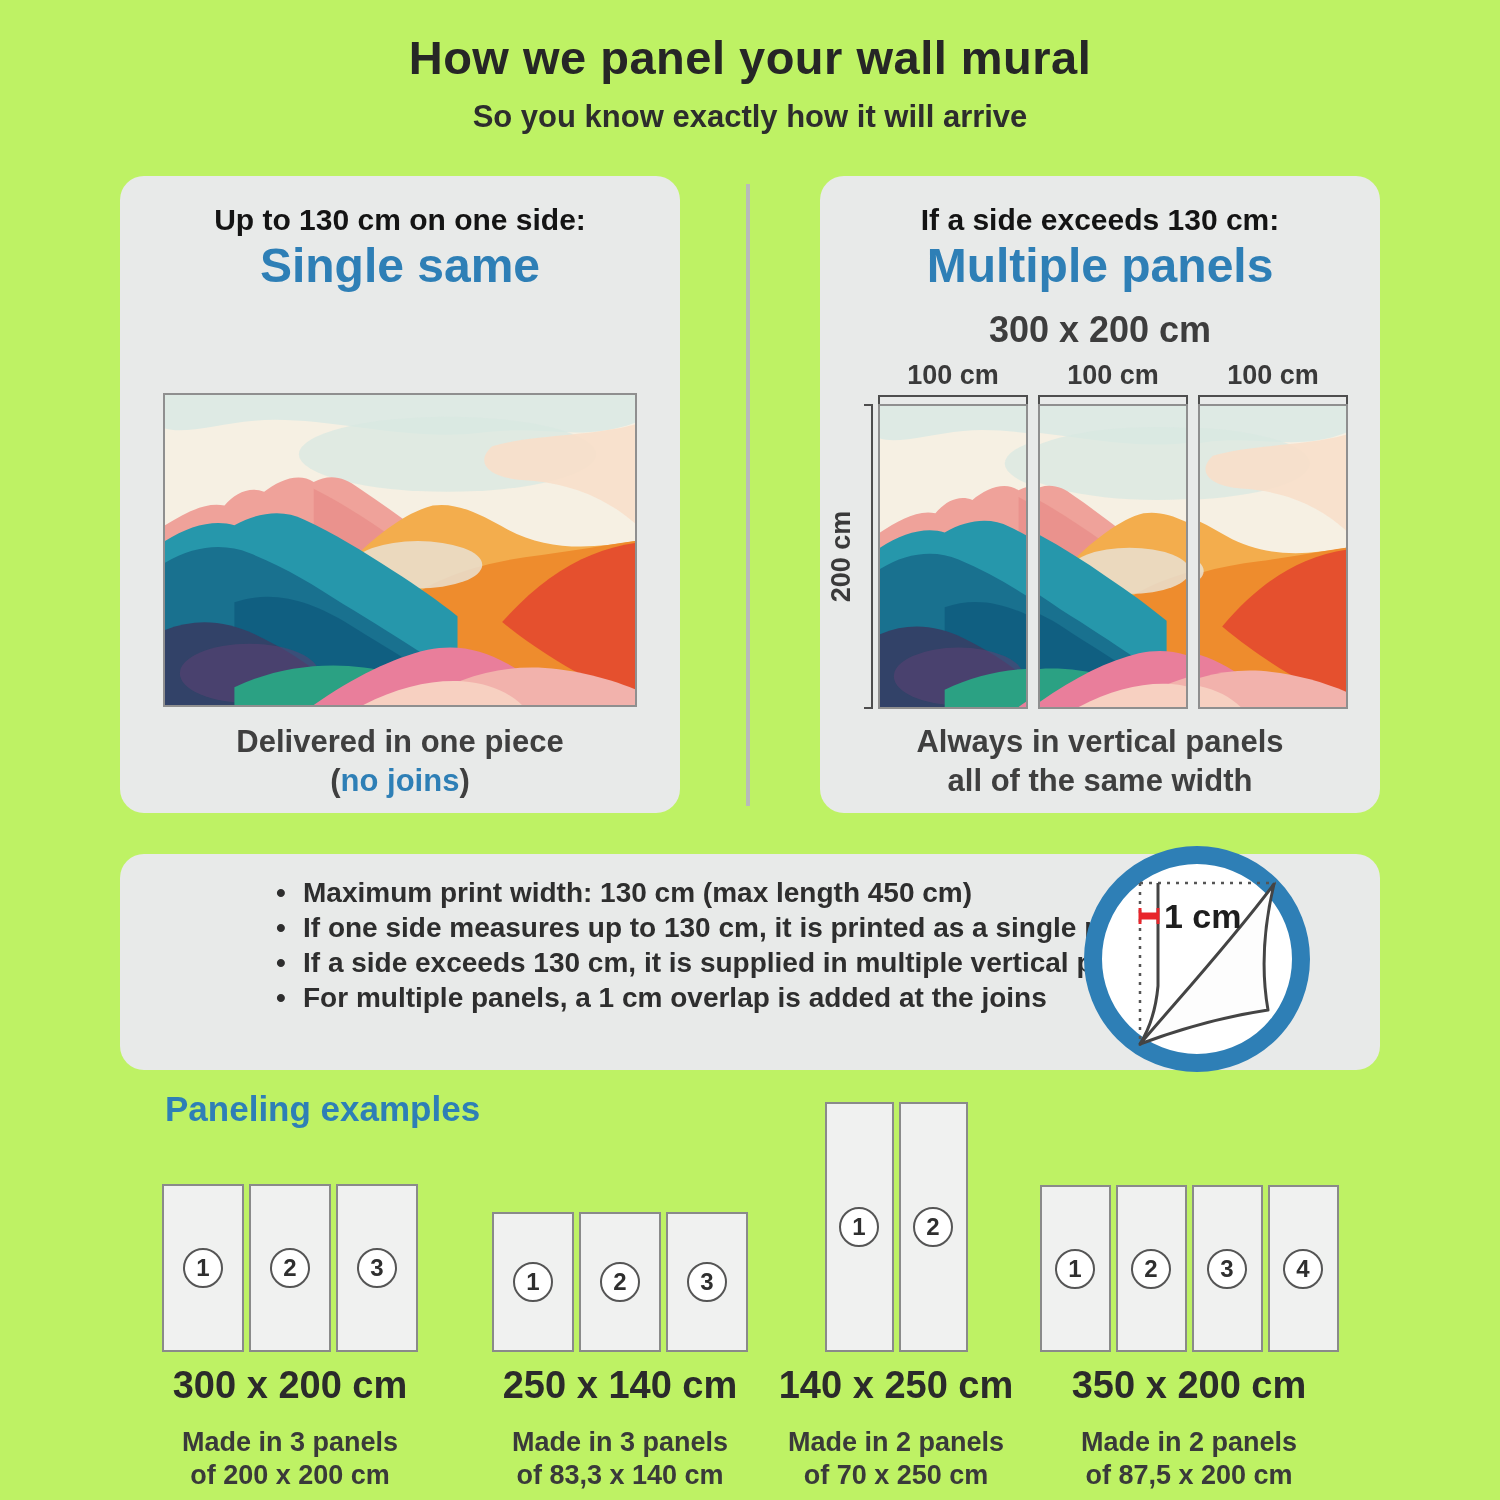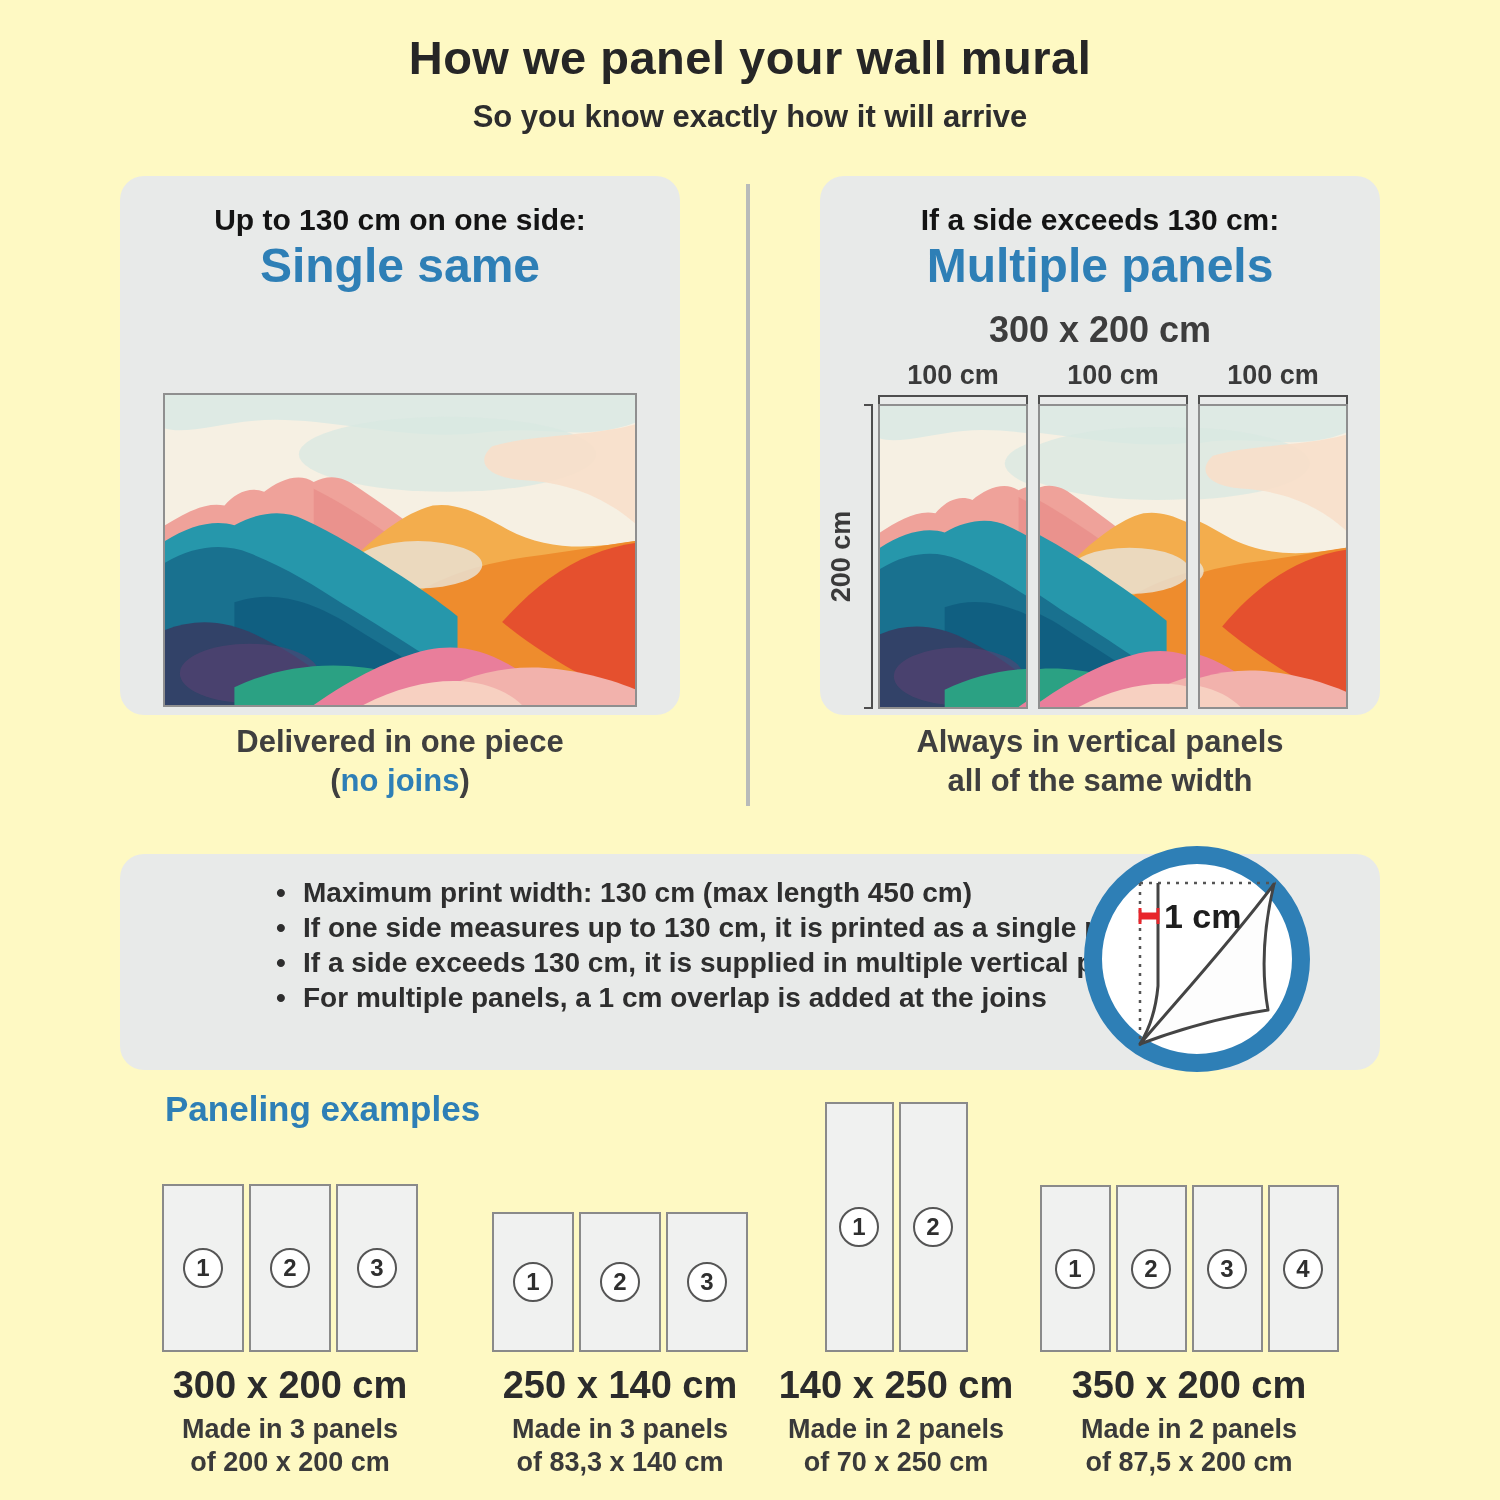--- a/index.html
+++ b/index.html
@@ -1,28 +1,28 @@
 <!DOCTYPE html>
 <html><head>
 <meta charset="utf-8">
 <style>
   html,body{margin:0;padding:0;background:#ffffff;}
   .page{
-    position:relative;width:1500px;height:1500px;background:#fef9c3;overflow:hidden;
+    position:relative;width:1500px;height:1500px;background:#bef264;overflow:hidden;
     font-family:"Liberation Sans",sans-serif;color:#2b2b2b;
   }
   .abs{position:absolute;}
   .ctr{text-align:center;}
 
   
   .title{top:30px;left:0;width:100%;font-size:47px;font-weight:bold;color:#262626;letter-spacing:.5px;}
   .subtitle{top:99px;left:0;width:100%;font-size:31px;font-weight:600;color:#2d2d2d;}
 
   
-  .card{width:560px;height:539px;top:176px;background:#e8eae9;border-radius:24px;}
+  .card{width:560px;height:637px;top:176px;background:#e8eae9;border-radius:24px;}
   .card-left{left:120px;}
   .card-right{left:820px;}
   .divider{left:746px;top:184px;width:4px;height:622px;background:#b8bbba;}
 
   .card-condition{top:27px;left:0;width:100%;font-size:30px;font-weight:bold;color:#141414;}
   .card-name{top:62px;left:0;width:100%;font-size:48px;font-weight:bold;color:#2e7fb6;}
   .card-size{top:133px;left:0;width:100%;font-size:36px;font-weight:bold;color:#3d3d3d;}
 
   .art-frame{left:43px;top:217px;width:474px;height:314px;border:2px solid #8f8f8f;box-sizing:border-box;background:#fff;}
   .art-frame svg{display:block;width:100%;height:100%;}
@@ -59,21 +59,21 @@
   .ex-panel{background:#f0f1f0;border:2px solid #8a8a8a;box-sizing:border-box;
     display:flex;align-items:center;justify-content:center;}
   .exg1 .ex-panel{width:82px;height:168px;}
   .exg2 .ex-panel{width:82px;height:140px;}
   .exg3 .ex-panel{width:69px;height:250px;}
   .exg4 .ex-panel{width:71px;height:167px;}
   .num-circle{width:40px;height:40px;border-radius:50%;background:#ffffff;border:2px solid #555555;
     box-sizing:border-box;display:flex;align-items:center;justify-content:center;
     font-size:24px;font-weight:bold;color:#2f2f2f;}
   .ex-size{margin-top:12px;font-size:38px;font-weight:bold;color:#2b2b2b;}
-  .ex-made{margin-top:6px;font-size:27px;line-height:33px;font-weight:600;color:#3a3a3a;}
+  .ex-made{margin-top:19px;font-size:27px;line-height:33px;font-weight:600;color:#3a3a3a;}
 
   .defs-svg{position:absolute;width:0;height:0;}
 </style>
 </head>
 <body>
 
 <svg class="defs-svg" aria-hidden="true">
   <defs>
     <g id="mural-art">
       <rect width="474" height="314" fill="#f6f0e3"></rect>

